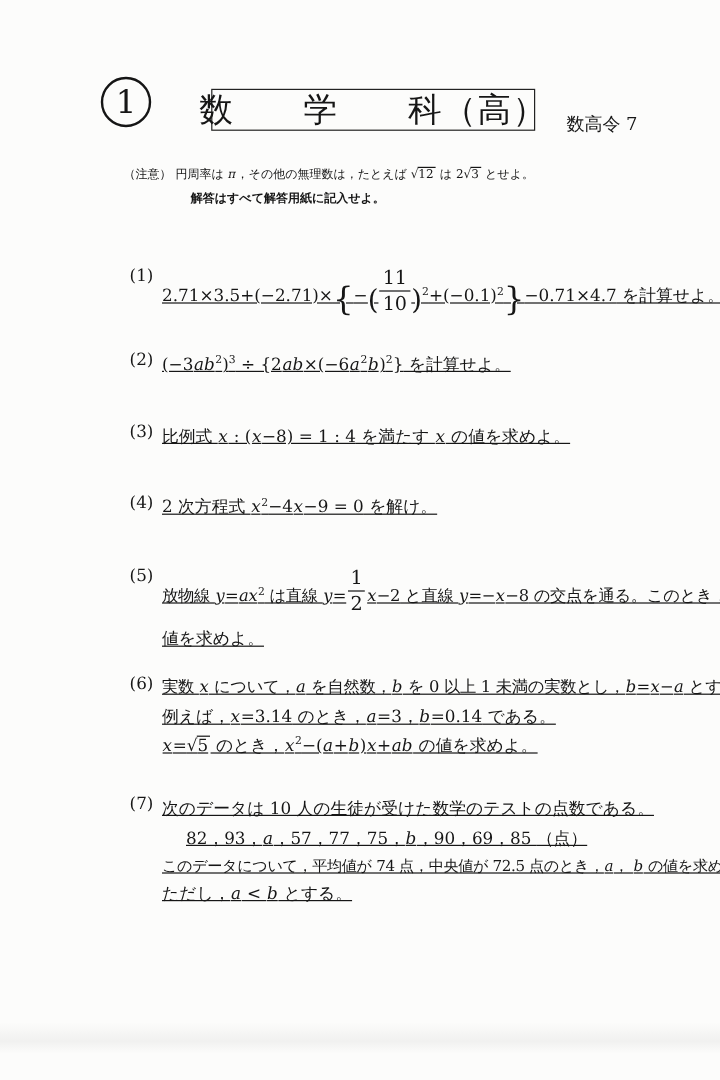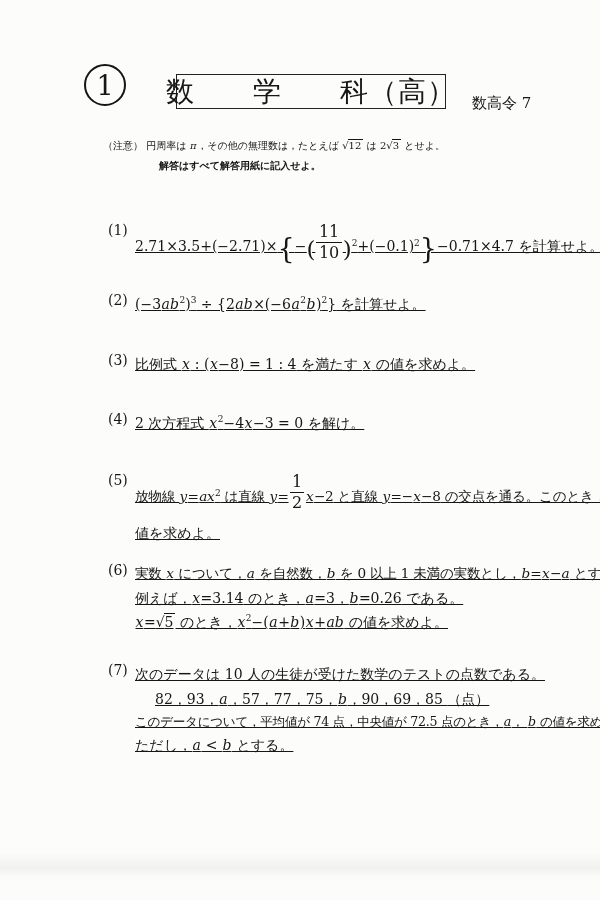--- a/index.html
+++ b/index.html
@@ -115,21 +115,21 @@
         </div>
       </div>
     </div>
   </div>
 
   <div class="q" style="top:411px">
     <div class="row">
       <span class="qnum">(4)</span>
       <div class="qtext">
         <div class="qline">
-          <span>2 次方程式 </span><span class="v">x</span><sup class="s">2</sup><span>−4</span><span class="v">x</span><span>−3 = 0</span><span> を解け。</span>
+          <span>2 次方程式 </span><span class="v">x</span><sup class="s">2</sup><span>−4</span><span class="v">x</span><span>−9 = 0</span><span> を解け。</span>
         </div>
       </div>
     </div>
   </div>
 
   <div class="q" style="top:472px">
     <div class="row">
       <span class="qnum">(5)</span>
       <div class="qtext">
         <div class="qline tight">
@@ -141,21 +141,21 @@
   </div>
 
   <div class="q" style="top:562px">
     <div class="row">
       <span class="qnum">(6)</span>
       <div class="qtext">
         <div class="qline tight">
           <span>実数 </span><span class="v">x</span><span> について，</span><span class="v">a</span><span> を自然数，</span><span class="v">b</span><span> を 0 以上 1 未満の実数とし，</span><span class="v">b</span><span>=</span><span class="v">x</span><span>−</span><span class="v">a</span><span> とする。</span>
         </div>
         <div class="qline">
-          <span>例えば，</span><span class="v">x</span><span>=3.14</span><span> のとき，</span><span class="v">a</span><span>=3，</span><span class="v">b</span><span>=0.26</span><span> である。</span>
+          <span>例えば，</span><span class="v">x</span><span>=3.14</span><span> のとき，</span><span class="v">a</span><span>=3，</span><span class="v">b</span><span>=0.14</span><span> である。</span>
         </div>
         <div class="qline">
           <span class="v">x</span><span>=</span><span class="sqrt"><span>√</span><span class="bar">5</span></span><span> のとき，</span><span class="v">x</span><sup class="s">2</sup><span>−(</span><span class="v">a</span><span>+</span><span class="v">b</span><span>)</span><span class="v">x</span><span>+</span><span class="v">ab</span><span> の値を求めよ。</span>
         </div>
       </div>
     </div>
   </div>
 
   <div class="q" style="top:662px">
     <div class="row">

